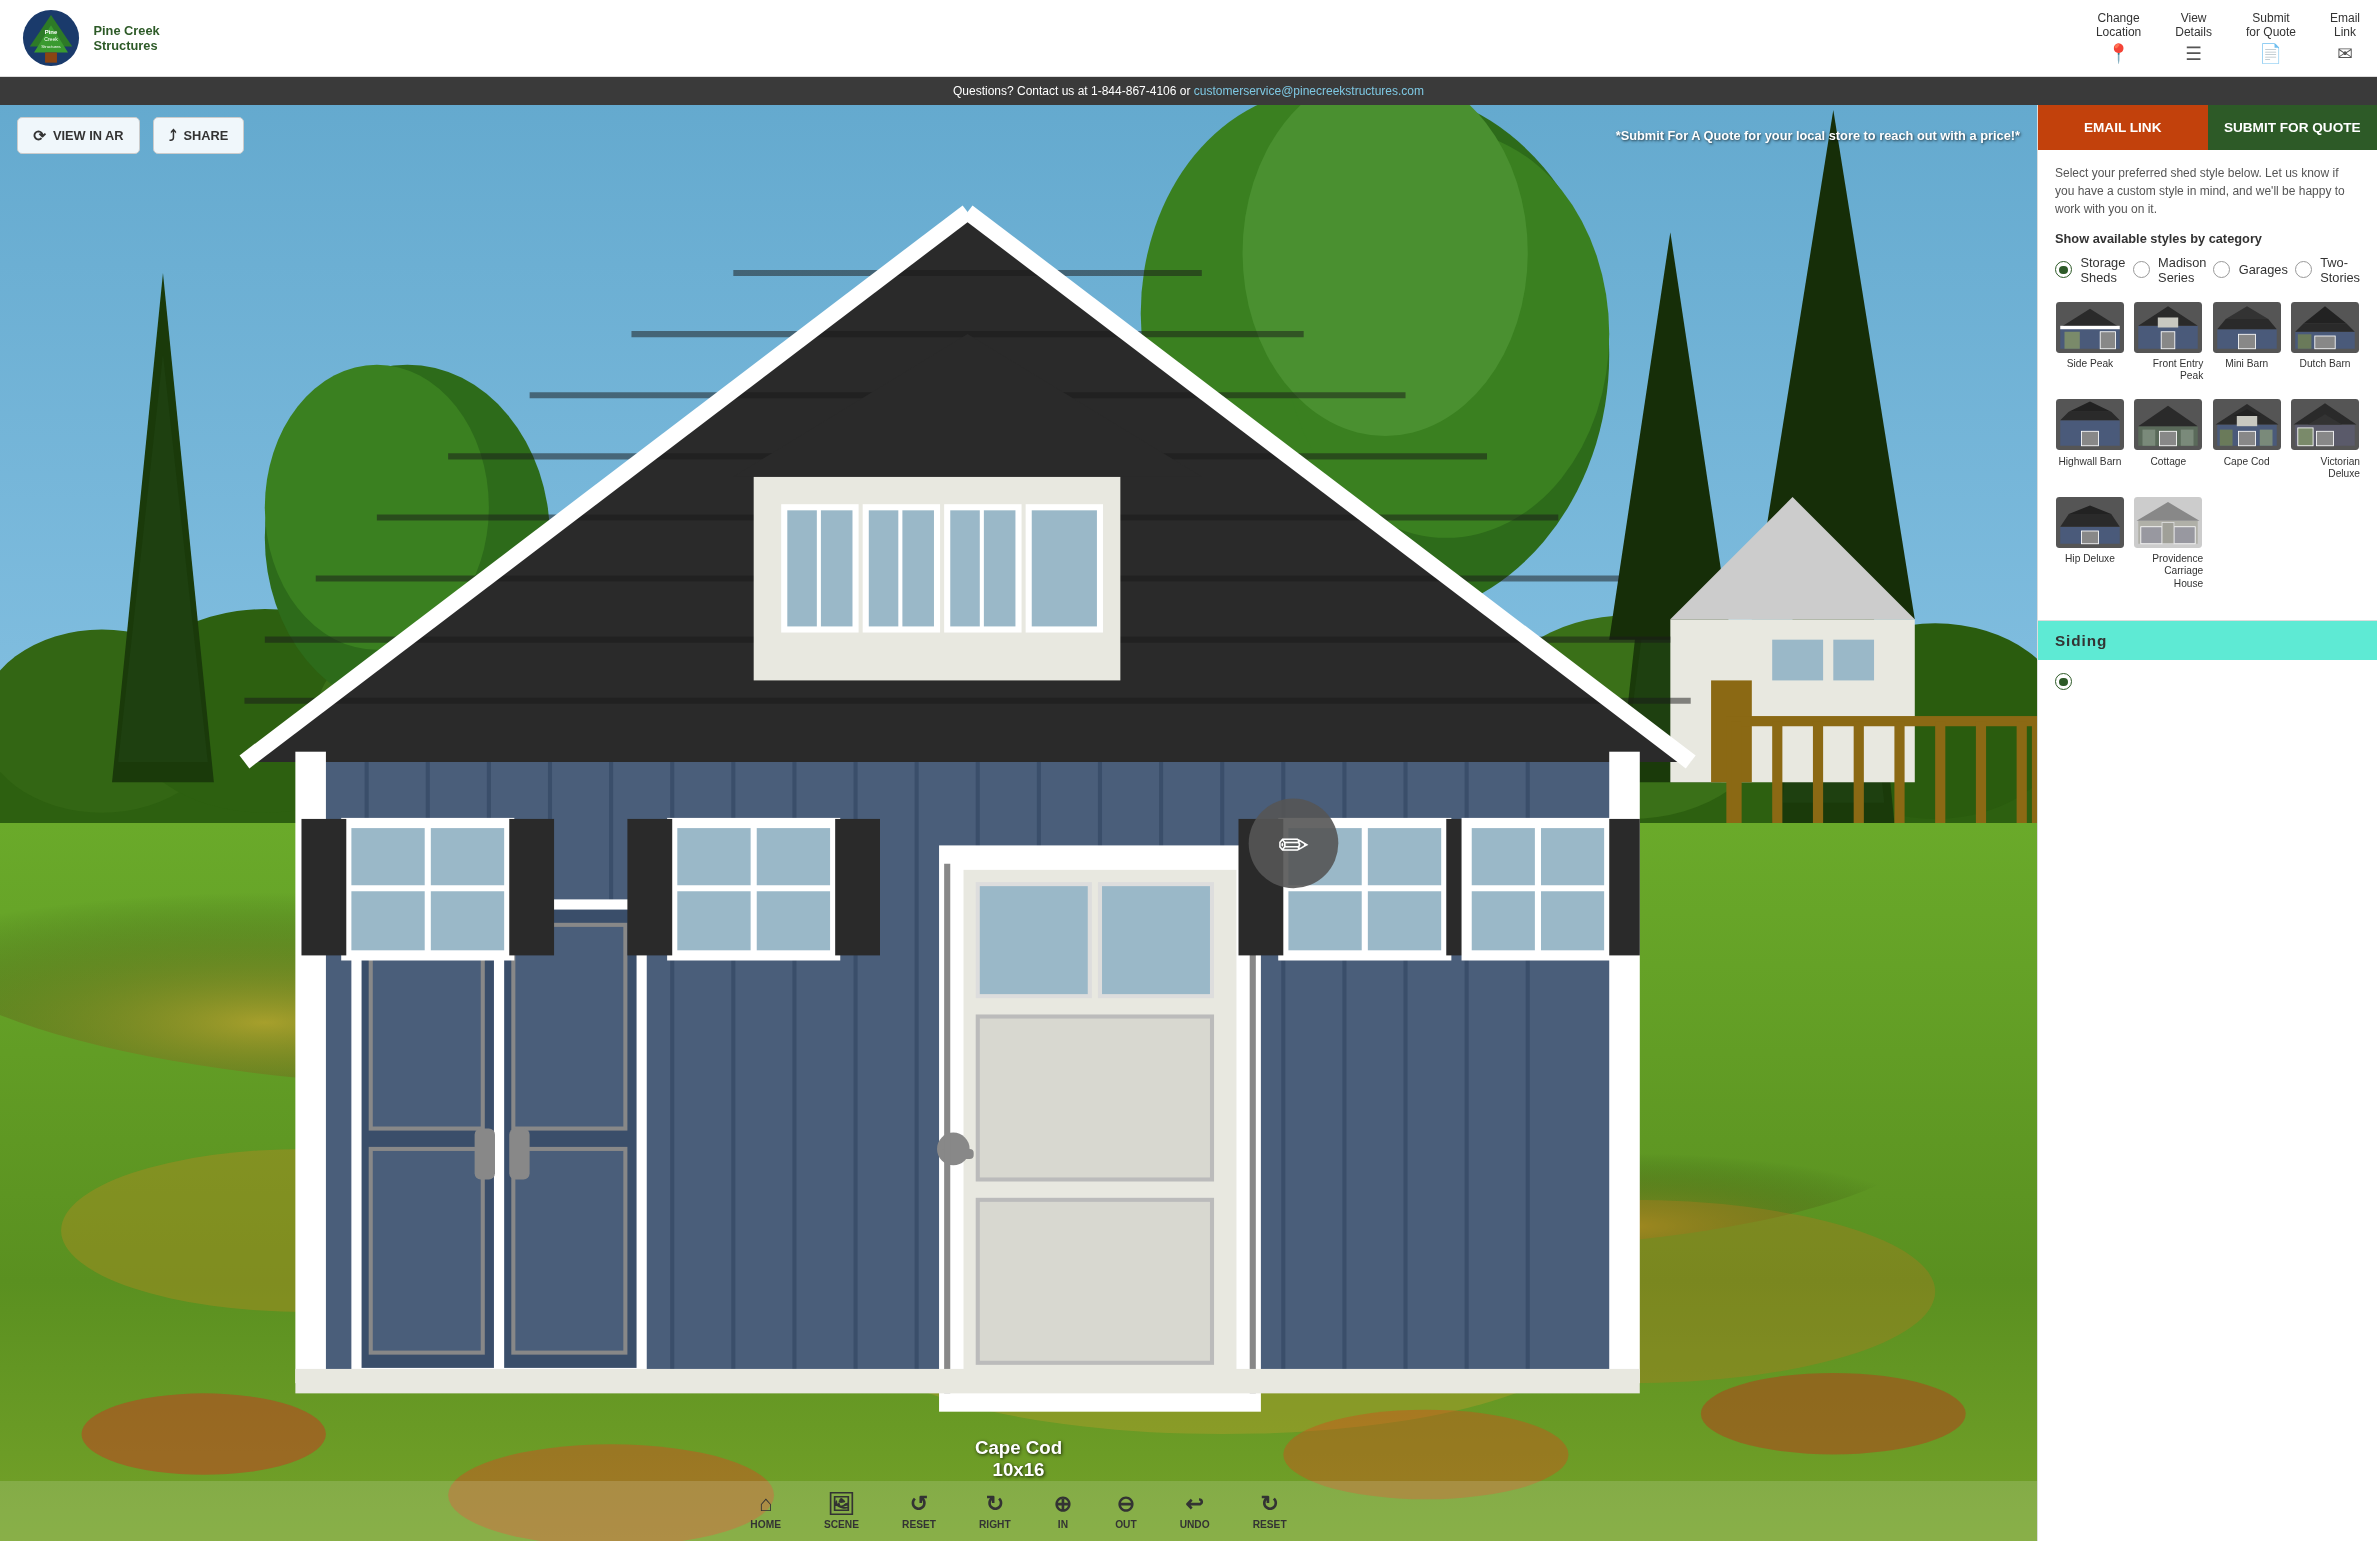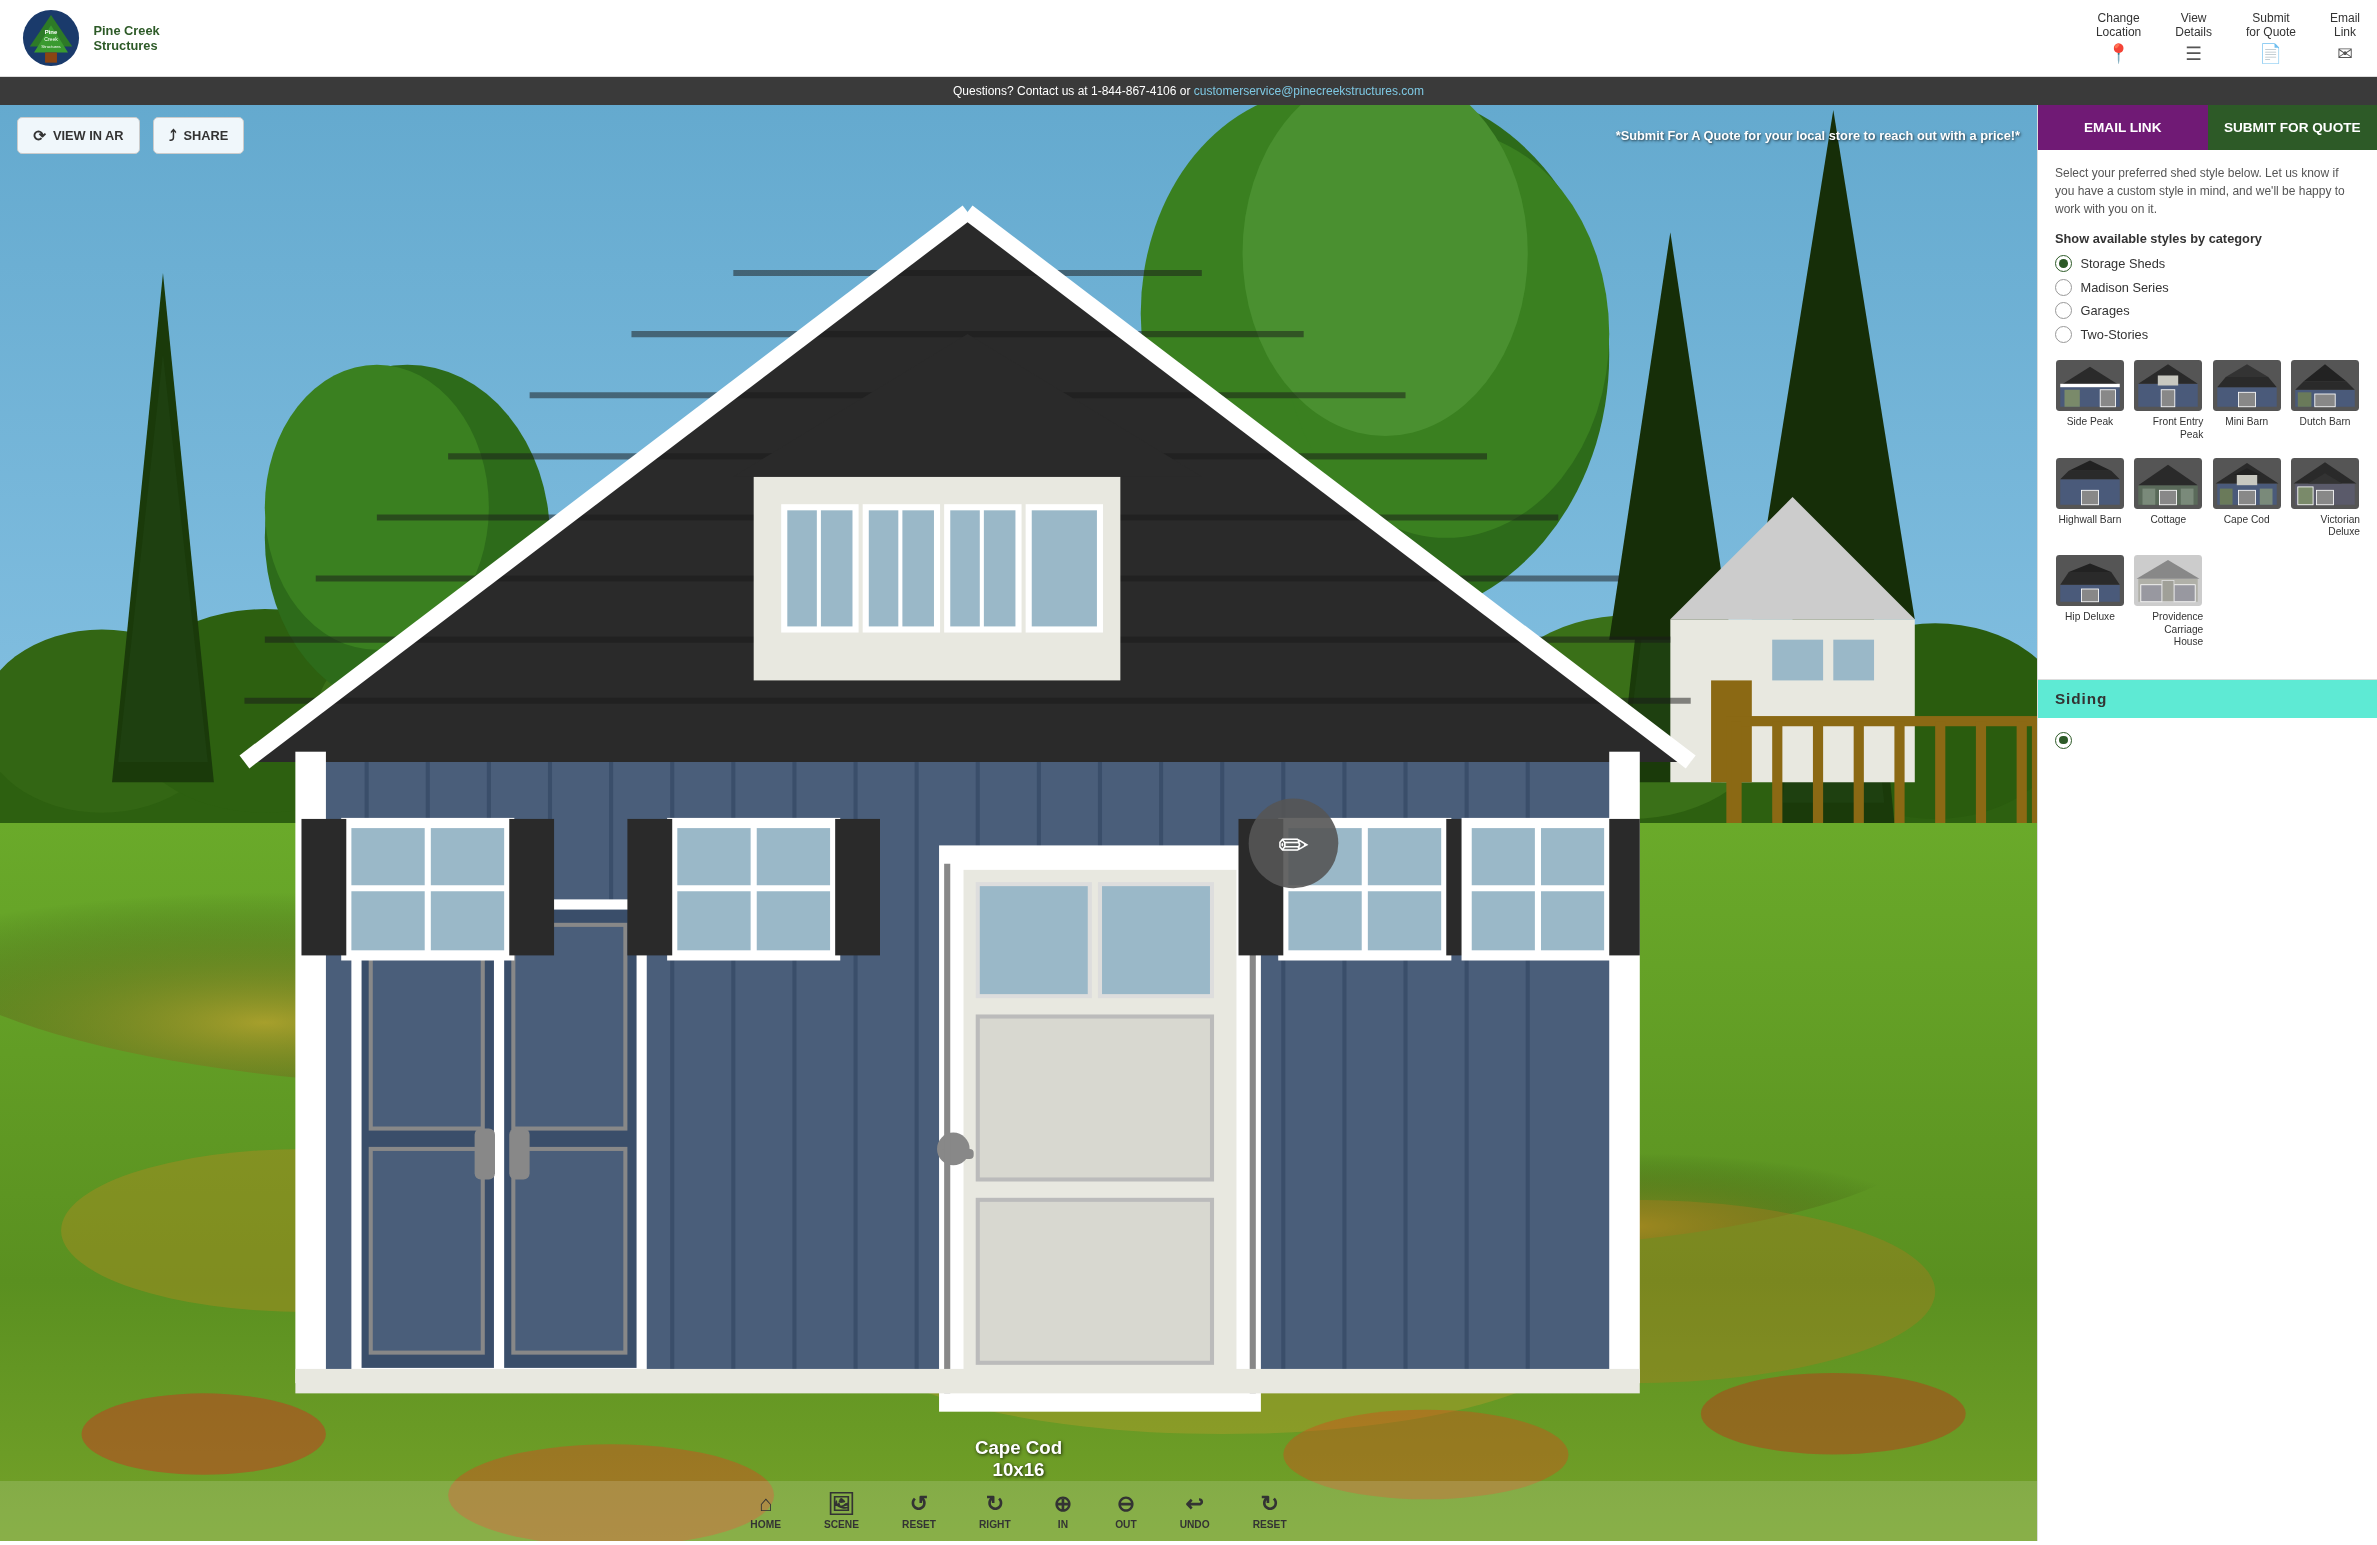--- a/index.html
+++ b/index.html
@@ -179,21 +179,21 @@
     .panel-action-btn {
       flex: 1;
       padding: 15.3px 8.5px;
       font-size: 13.6px;
       font-weight: bold;
       border: none;
       cursor: pointer;
       color: #fff;
     }
     .btn-email {
-      background: #701a75;
+      background: #c2410c;
     }
     .btn-submit {
       background: #2d5a27;
     }
 
     
     .style-section {
       padding: 0;
     }
     .section-header {
@@ -227,21 +227,21 @@
     .category-label {
       font-size: 12.8px;
       font-weight: bold;
       color: #333;
       margin-bottom: 8.5px;
     }
 
     
     .radio-group {
       display: flex;
-      flex-direction: column;
+      flex-direction: row;
       gap: 6.8px;
       margin-bottom: 17px;
     }
     .radio-item {
       display: flex;
       align-items: center;
       gap: 8.5px;
       font-size: 12.8px;
       color: #333;
       cursor: pointer;

